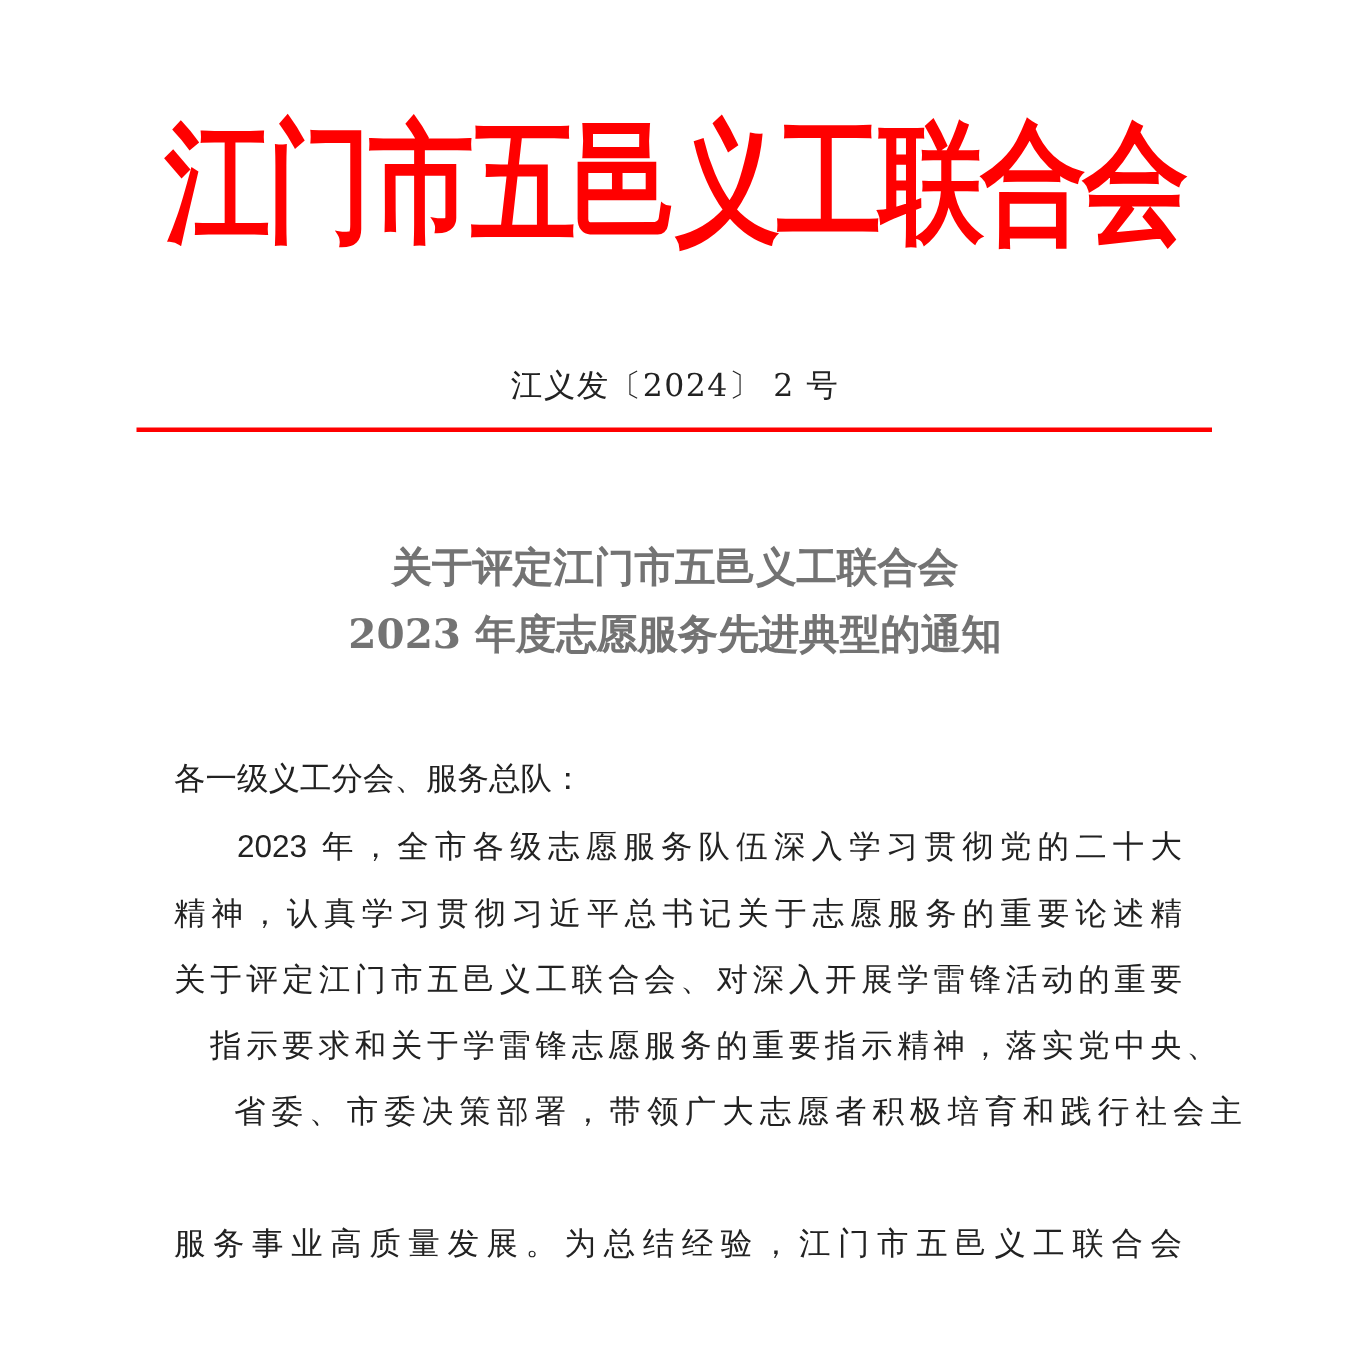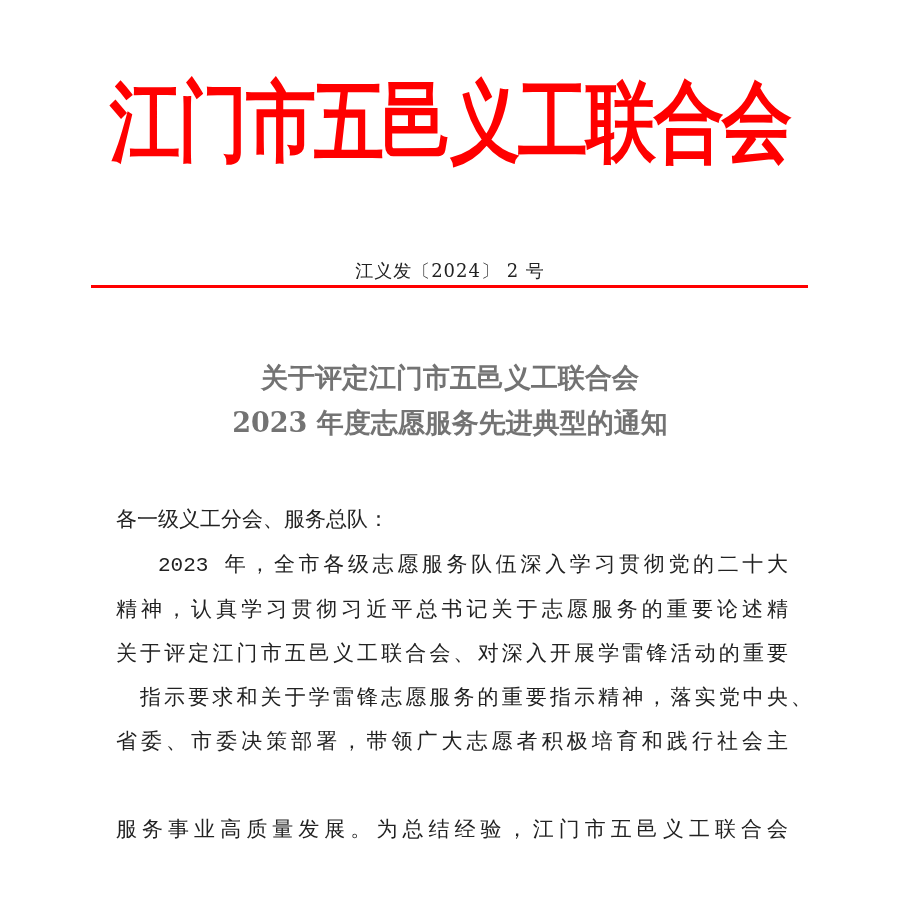--- a/index.html
+++ b/index.html
@@ -7,32 +7,32 @@
   .page { position:absolute; left:0; top:0; width:900px; height:724px; background:#fff; }
   .org-header {
     position:absolute; left:150px; top:68px; width:600px; height:110px;
     display:flex; justify-content:center; align-items:center;
     color:#ff0000; font-family:"DejaVu Serif", serif; font-weight:bold;
     font-size:70px; letter-spacing:-2px; transform:scaleY(1.25); transform-origin:center;
     white-space:nowrap;
   }
   .doc-number {
     position:absolute; left:0; width:900px; top:243px; text-align:center;
-    font-family:"DejaVu Serif", serif; font-size:18px; color:#222; letter-spacing:1px;margin-top:16px;
+    font-family:"DejaVu Serif", serif; font-size:21px; color:#222; letter-spacing:1px;
   }
   .red-rule { position:absolute; left:91px; top:285px; width:717px; height:3px; background:#ff0000; }
   .title {
     position:absolute; left:0; width:900px; text-align:center;
     font-family:"DejaVu Serif", serif; font-weight:bold; font-size:27px; color:#737373;
   }
   .title.l1 { top:360px; }
   .title.l2 { top:405px; }
   .body-line {
     position:absolute; left:116px; width:672px;
-    font-family:Liberation Mono, monospace; font-size:21px; color:#222;
+    font-family:Liberation Sans, sans-serif; font-size:21px; color:#222;
     white-space:nowrap; text-align:justify; text-align-last:justify;
   }
   .salutation { text-align:left; text-align-last:left; }
   .indent { left:158px; width:630px; }
 </style>
 </head>
 <body>
 
 <div class="page">
   <div class="org-header">江门市五邑义工联合会</div>
@@ -40,15 +40,15 @@
   <div class="red-rule"></div>
 
   <div class="title l1">关于评定江门市五邑义工联合会</div>
   <div class="title l2">2023 年度志愿服务先进典型的通知</div>
 
   <div class="body-line salutation" style="top:505px;">各一级义工分会、服务总队：</div>
   <div class="body-line indent" style="top:550px;">2023 年，全市各级志愿服务队伍深入学习贯彻党的二十大</div>
   <div class="body-line" style="top:595px;">精神，认真学习贯彻习近平总书记关于志愿服务的重要论述精</div>
   <div class="body-line" style="top:639px;">关于评定江门市五邑义工联合会、对深入开展学雷锋活动的重要</div>
   <div class="body-line" style="top:683px;margin-left:24px;">指示要求和关于学雷锋志愿服务的重要指示精神，落实党中央、</div>
-  <div class="body-line" style="top:727px;">省委、市委决策部署，带领广大志愿者积极培育和践行社会主</div>
+  <div class="body-line" style="top:727px;margin-left:40px;">省委、市委决策部署，带领广大志愿者积极培育和践行社会主</div>
   <div class="body-line" style="top:815px;">服务事业高质量发展。为总结经验，江门市五邑义工联合会</div>
 </div>
 
 </body></html>

